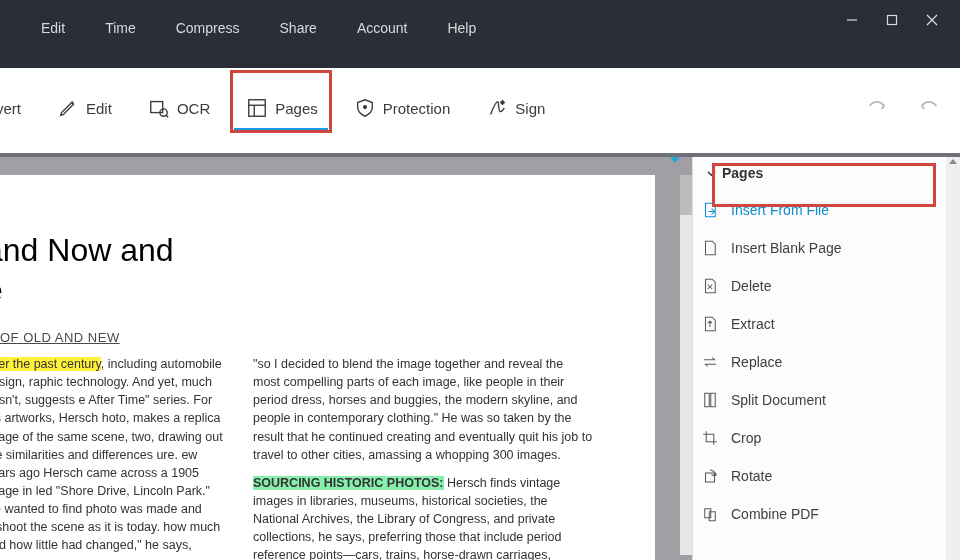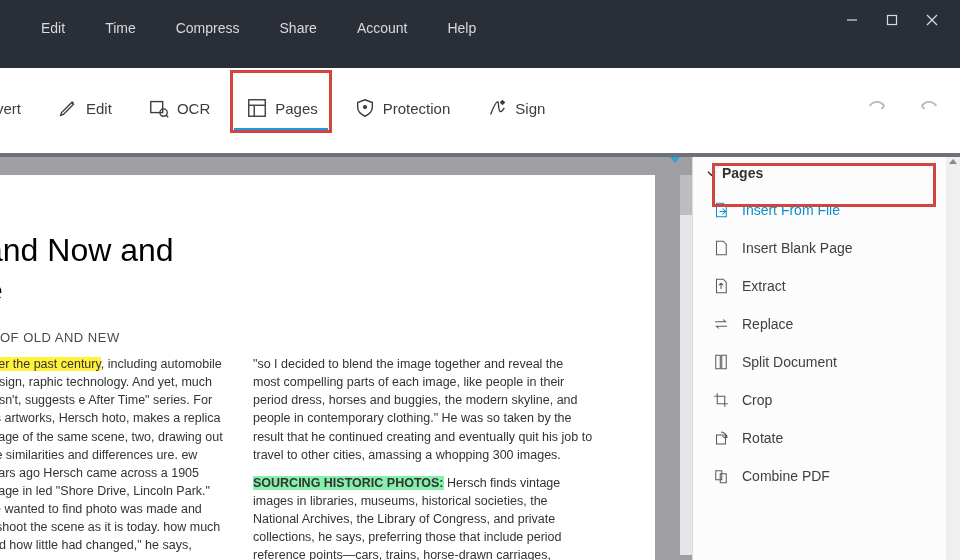--- a/index.html
+++ b/index.html
@@ -24,38 +24,38 @@
 
     
     .highlight-pages { position: absolute; border: 3.5px solid #d0463e; left: 230px; top: 70px; width: 102px; height: 63px; pointer-events: none; z-index: 5; }
     .pages-underline { position: absolute; left: 234px; top: 128px; width: 94px; height: 3px; background: #1a98e2; z-index: 4; }
 
     
     .content { display: flex; height: calc(560px - 68px - 76px); }
     .doc-area { flex: 1; background: #a09fa4; position: relative; overflow: hidden; padding-top: 18px; }
     .doc-page { background: #fff; width: 655px; height: 410px; margin-left: 0; position: relative; padding: 55px 0 0 0; }
     .doc-title { font-family: Georgia, 'Times New Roman', serif; font-size: 32px; font-weight: 400; color: #000; padding-left: 0; margin-left: -15px; line-height: 1.25; }
-    .doc-sub { font-size: 13px; letter-spacing: 0.5px; color: #4a4a4a; margin: 20px 0 10px 0; font-weight: 400; }
+    .doc-sub { font-size: 13px; letter-spacing: 0.5px; color: #4a4a4a; margin: 20px 0 10px 0; font-weight: 400; text-decoration: underline; }
     .cols { display: flex; gap: 28px; font-size: 12.5px; line-height: 1.45; color: #333; margin-left: -15px; }
     .col { width: 240px; }
     .col2 { width: 340px; }
     .hl { background: #fff23a; }
     .hl2 { background: #86efac; font-weight: 700; }
     .vscroll { position: absolute; right: 0; top: 18px; width: 12px; height: 380px; background: #e6e6e6; }
     .vscroll .thumb { background: #bdbdbd; width: 100%; height: 40px; position: absolute; top: 0; }
 
     
     .dropdown-tri { position: absolute; right: 12px; top: 0; width: 0; height: 0; border-left: 5px solid transparent; border-right: 5px solid transparent; border-top: 6px solid #2aa3d8; }
 
     
     .sidepanel { width: 268px; background: #fcfcfc; border-left: 1px solid #ddd; position: relative; }
     .sidepanel-header { display: flex; align-items: center; gap: 6px; font-weight: 700; font-size: 14px; padding: 8px 10px 8px 14px; color: #333; }
     .sidepanel-header svg { width: 9px; height: 9px; }
     .side-list { padding: 2px 0; }
-    .side-item { display: flex; align-items: center; gap: 12px; padding: 10px 14px 10px 19px; font-size: 14px; color: #3f3f3f; cursor: default; }
+    .side-item { display: flex; align-items: center; gap: 12px; padding: 10px 14px 10px 8px; font-size: 14px; color: #3f3f3f; cursor: default; }
     .side-item svg { width: 18px; height: 18px; stroke: #5a5a5a; stroke-width: 1.4; fill: none; flex-shrink: 0; }
     .side-item.active { color: #088fd2; }
     .side-item.active svg { stroke: #088fd2; }
 
     
     .highlight-insert { position: absolute; border: 3.5px solid #d0463e; right: 24px; top: 163px; width: 224px; height: 44px; pointer-events: none; z-index: 5; }
     .side-scroll { position: absolute; right: 0; top: 0; width: 14px; height: 100%; background: #efefef; }
     .side-scroll .up { position: absolute; top: 2px; left: 3px; width: 0; height: 0; border-left: 4px solid transparent; border-right: 4px solid transparent; border-bottom: 5px solid #8a8a8a; }
   </style>
 </head>
@@ -181,20 +181,28 @@
       </div>
       <div class="side-item">
         <svg viewBox="0 0 24 24">
             <path d="M6 3h9l4 4v14H6z"></path>
           </svg>
         <span>Insert Blank Page</span>
       </div>
       <div class="side-item">
         <svg viewBox="0 0 24 24">
             <path d="M6 3h9l4 4v14H6z"></path>
+            <line x1="9" y1="10" x2="15" y2="16"></line>
+            <line x1="15" y1="10" x2="9" y2="16"></line>
+          </svg>
+        <span>Delete</span>
+      </div>
+      <div class="side-item">
+        <svg viewBox="0 0 24 24">
+            <path d="M6 3h9l4 4v14H6z"></path>
             <path d="M12 8v8M12 8l-3 3M12 8l3 3"></path>
           </svg>
         <span>Extract</span>
       </div>
       <div class="side-item">
         <svg viewBox="0 0 24 24">
             <path d="M4 9h14l-3-3M20 15H6l3 3"></path>
           </svg>
         <span>Replace</span>
       </div>

